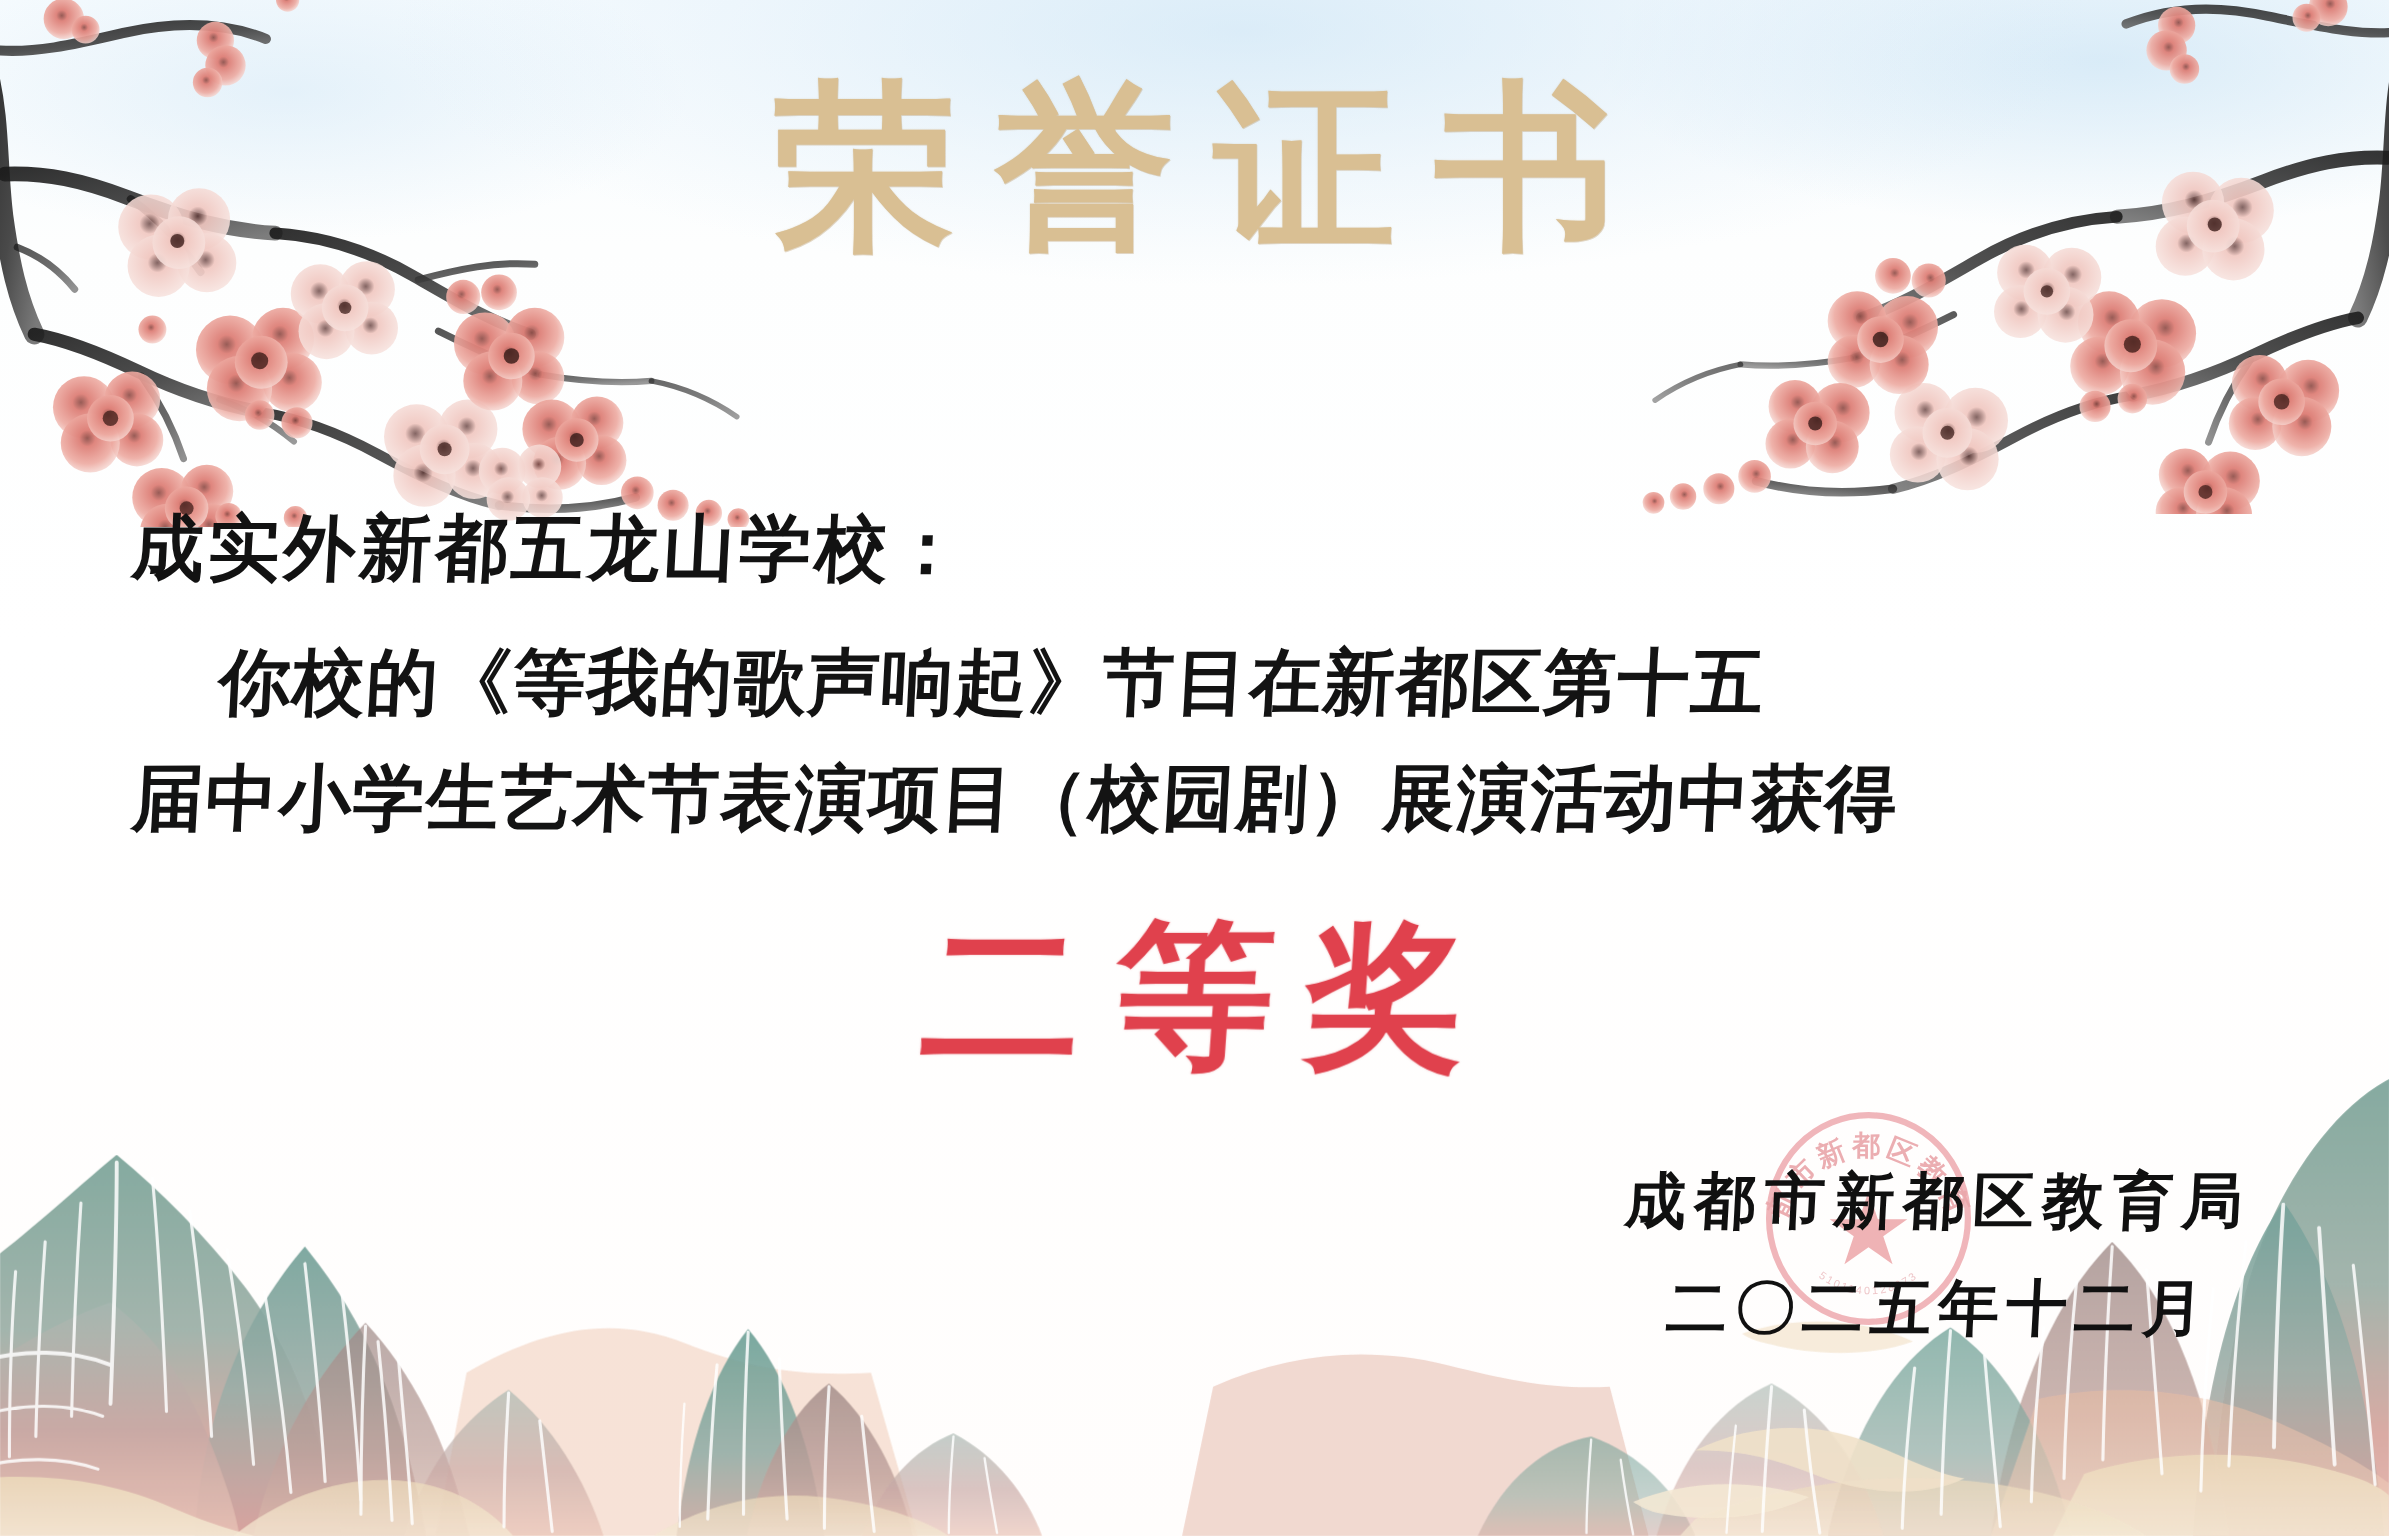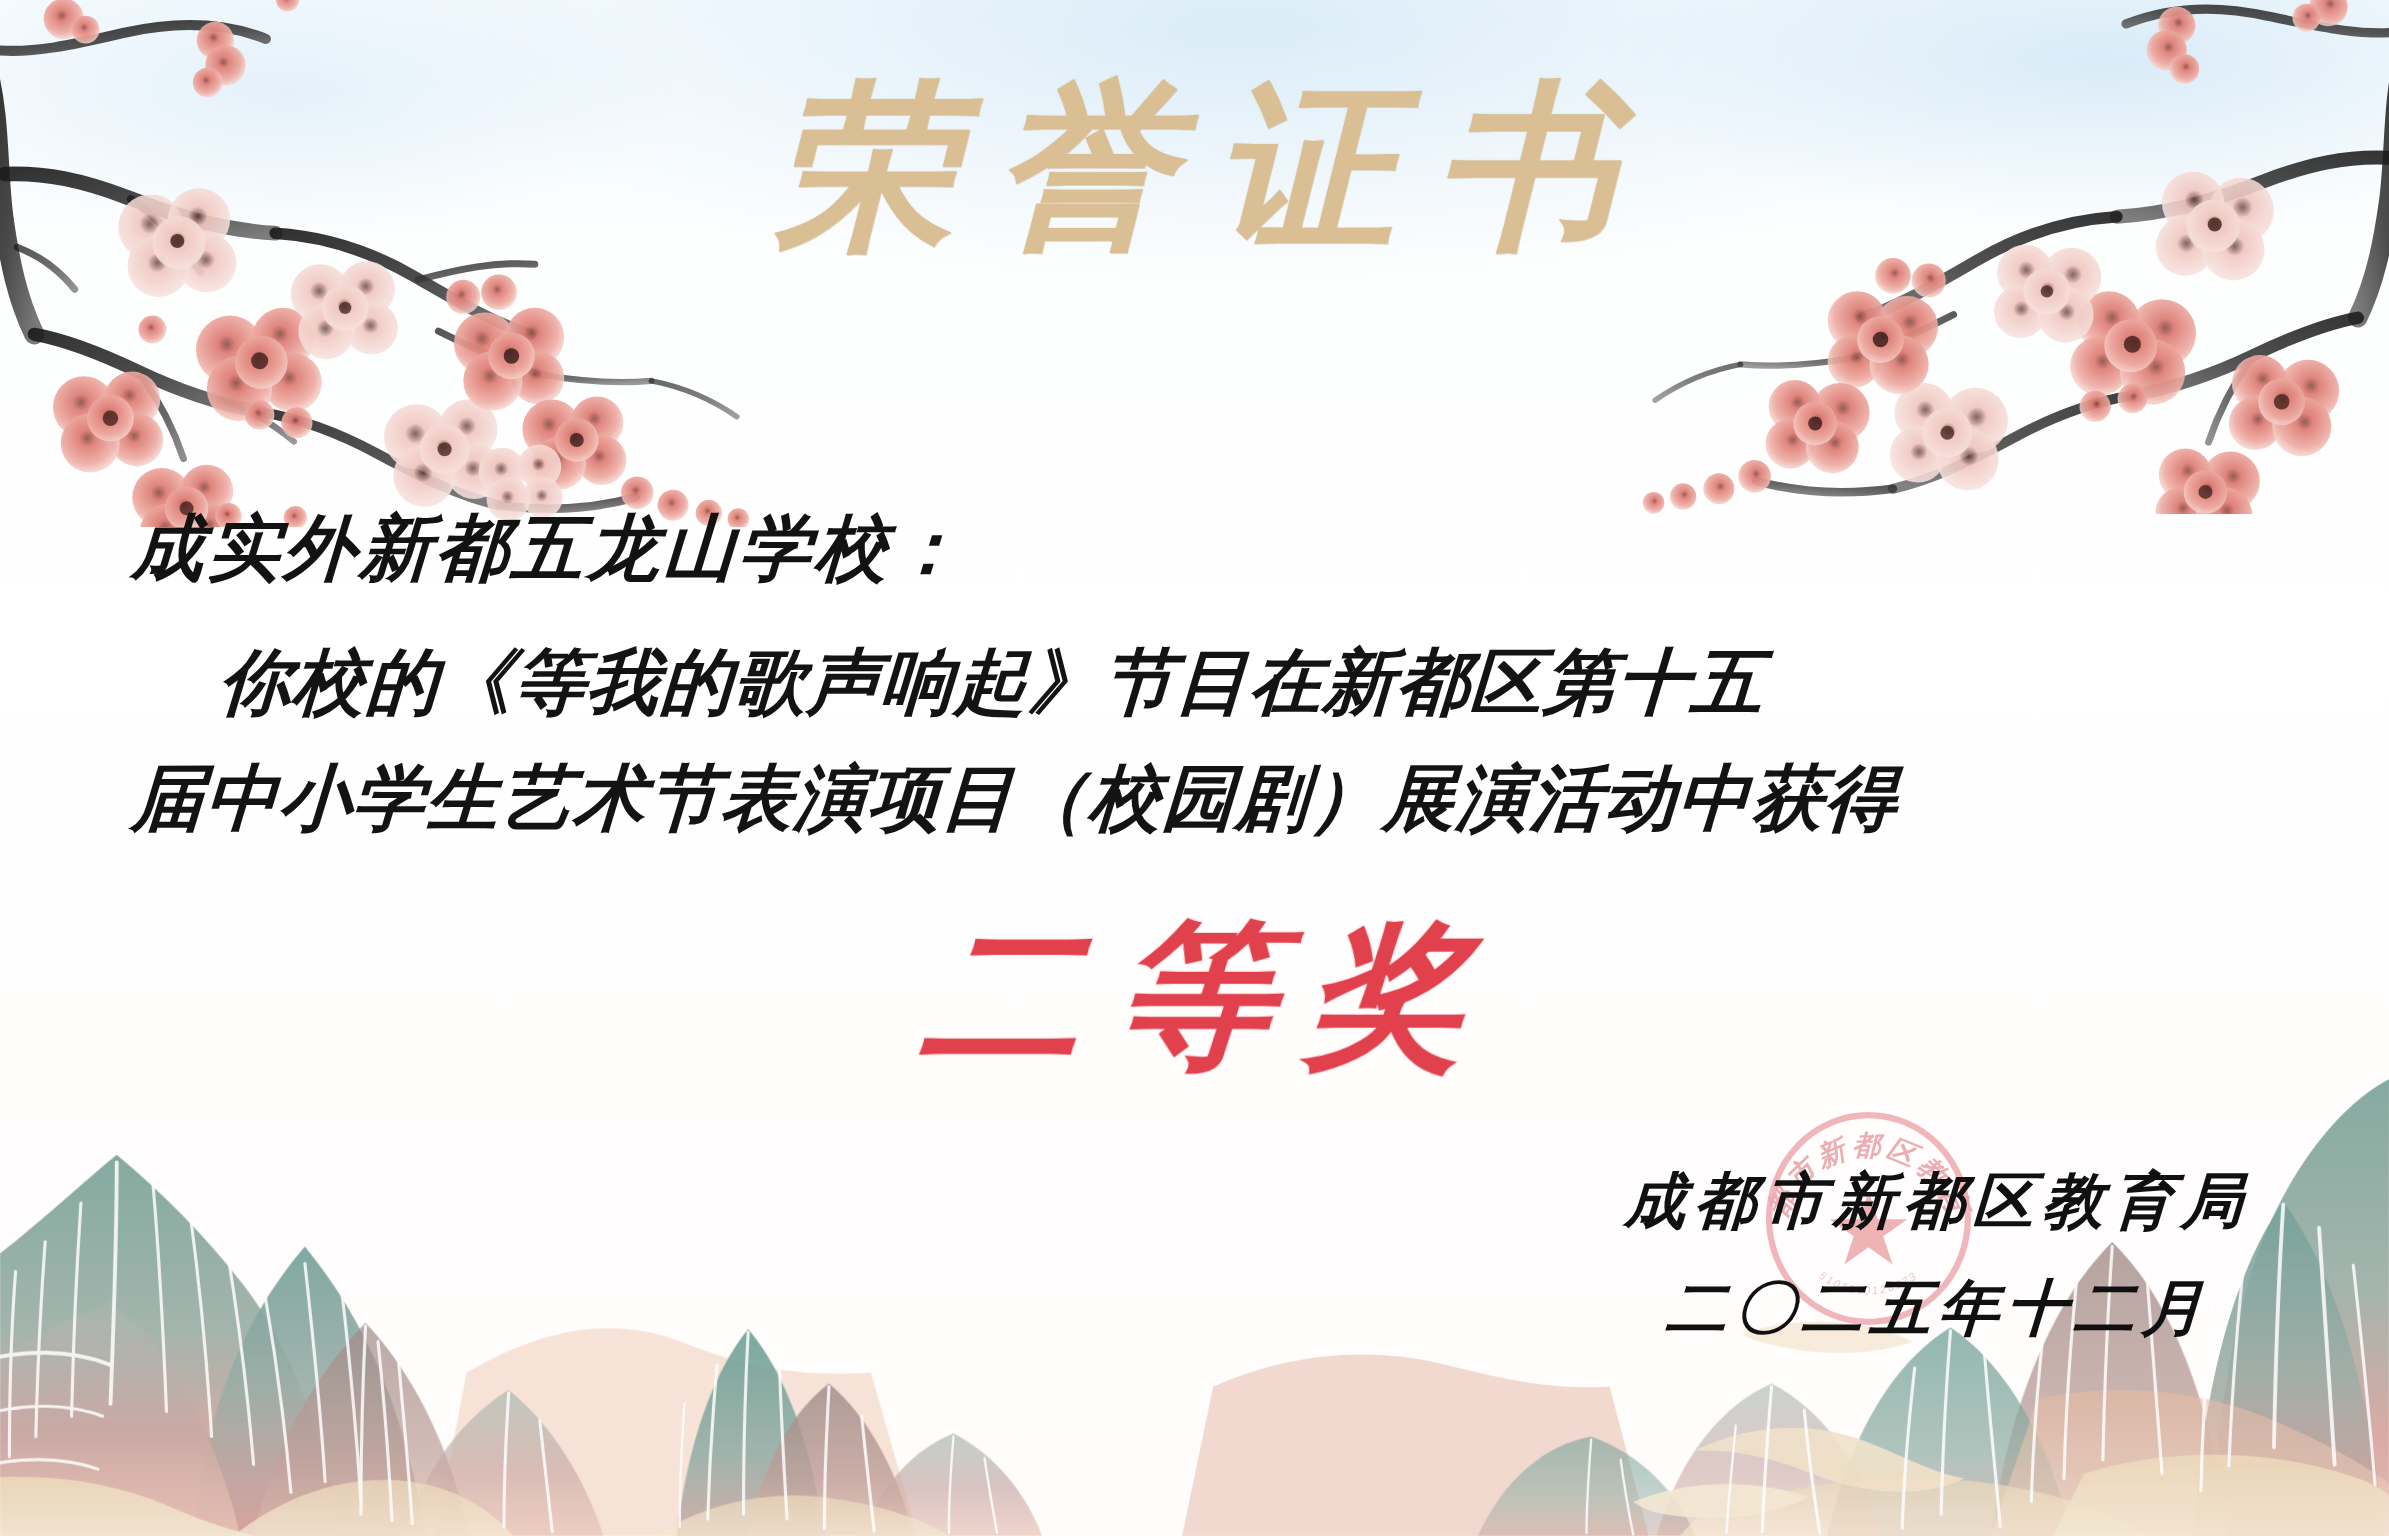--- a/index.html
+++ b/index.html
@@ -9,21 +9,20 @@
     font-family:"Liberation Serif","DejaVu Serif",serif;
     background:#ffffff;
   }
   #cert{
     position:relative;width:2389px;height:1536px;overflow:hidden;
     background:
       radial-gradient(ellipse 1089px 327px at 52% 2%, rgba(196,224,243,0.55) 0%, rgba(214,233,247,0.30) 45%, rgba(255,255,255,0) 78%),
       radial-gradient(ellipse 700px 233px at 88% 4%, rgba(186,219,241,0.50) 0%, rgba(255,255,255,0) 72%),
       radial-gradient(ellipse 544px 202px at 12% 6%, rgba(200,226,244,0.42) 0%, rgba(255,255,255,0) 74%),
       linear-gradient(180deg,#f6fbfe 0%,#fdfefe 16%,#ffffff 42%,#fffdfc 100%);
-    font-style: italic;
   }
 
   
   .deco{position:absolute;pointer-events:none;}
   #blossom-left{left:-14px;top:-17px;width:824px;height:544px;}
   #blossom-right{right:-17px;top:-23px;width:824px;height:537px;}
   #mountains{left:0;bottom:0;width:2389px;height:498px;}
 
   
   #title{

